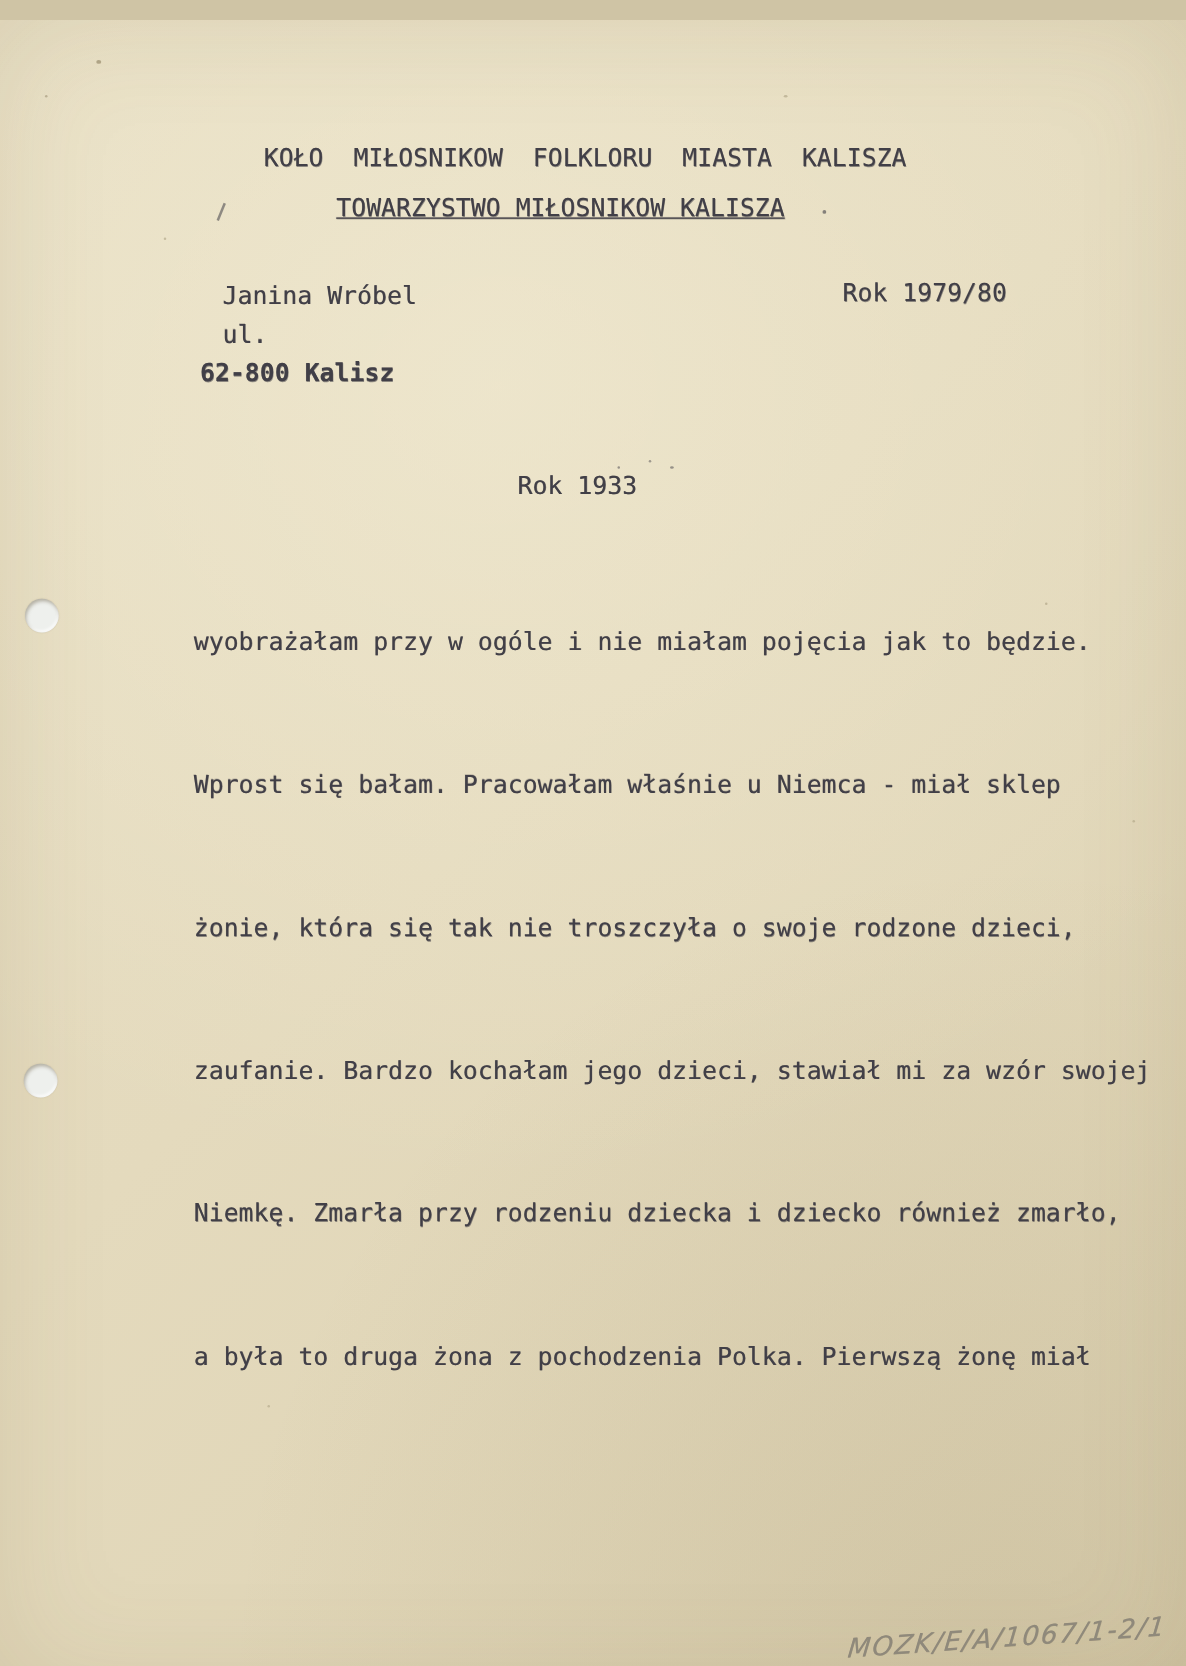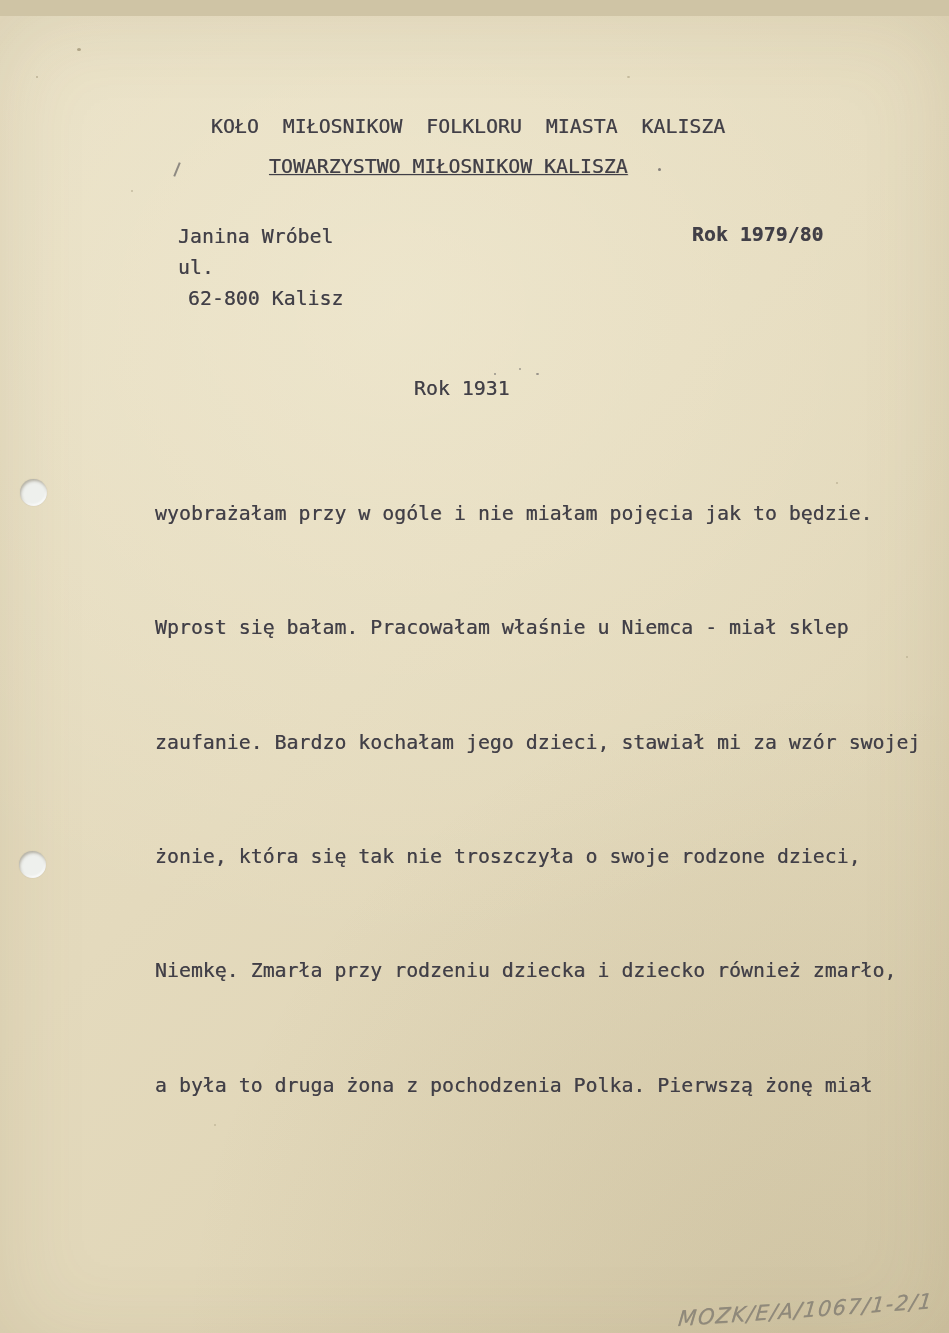--- a/index.html
+++ b/index.html
@@ -79,31 +79,31 @@
   <div class="inkmark" style="left:176px;top:146px;width:2px;height:15px;transform:rotate(22deg);opacity:.55;"></div>
   <div class="inkmark" style="left:658px;top:152px;width:3px;height:3px;border-radius:50%;opacity:.6;"></div>
   <div class="inkmark" style="left:494px;top:357px;width:2px;height:2px;border-radius:50%;opacity:.5;"></div>
   <div class="inkmark" style="left:519px;top:352px;width:2px;height:2px;border-radius:50%;opacity:.45;"></div>
   <div class="inkmark" style="left:536px;top:357px;width:3px;height:2px;border-radius:50%;opacity:.5;"></div>
 
   <div class="tw" style="left:211px;top:99px;">KOŁO  MIŁOSNIKOW  FOLKLORU  MIASTA  KALISZA</div>
   <div class="tw" style="left:269px;top:139px;text-decoration:underline;">TOWARZYSTWO MIŁOSNIKOW KALISZA</div>
 
   <div class="tw" style="left:178px;top:209px;">Janina Wróbel</div>
-  <div class="tw" style="left:692px;top:207px;font-weight:bold;">Rok 1979/80</div>
+  <div class="tw" style="left:674px;top:207px;">Rok 1979/80</div>
   <div class="tw" style="left:178px;top:240px;">ul.</div>
-  <div class="tw" style="left:188px;top:271px;">62-800 Kalisz</div>
+  <div class="tw" style="left:160px;top:271px;font-weight:bold;">62-800 Kalisz</div>
 
-  <div class="tw" style="left:414px;top:361px;">Rok 1931</div>
+  <div class="tw" style="left:414px;top:361px;">Rok 1933</div>
 
   <div class="body-text">
     <div>wyobrażałam przy w ogóle i nie miałam pojęcia jak to będzie.</div>
     <div>Wprost się bałam. Pracowałam właśnie u Niemca - miał sklep</div>
+    <div>żonie, która się tak nie troszczyła o swoje rodzone dzieci,</div>
     <div>zaufanie. Bardzo kochałam jego dzieci, stawiał mi za wzór swojej</div>
-    <div>żonie, która się tak nie troszczyła o swoje rodzone dzieci,</div>
     <div>Niemkę. Zmarła przy rodzeniu dziecka i dziecko również zmarło,</div>
     <div>a była to druga żona z pochodzenia Polka. Pierwszą żonę miał</div>
     
     
     
     
     
     
     
     

